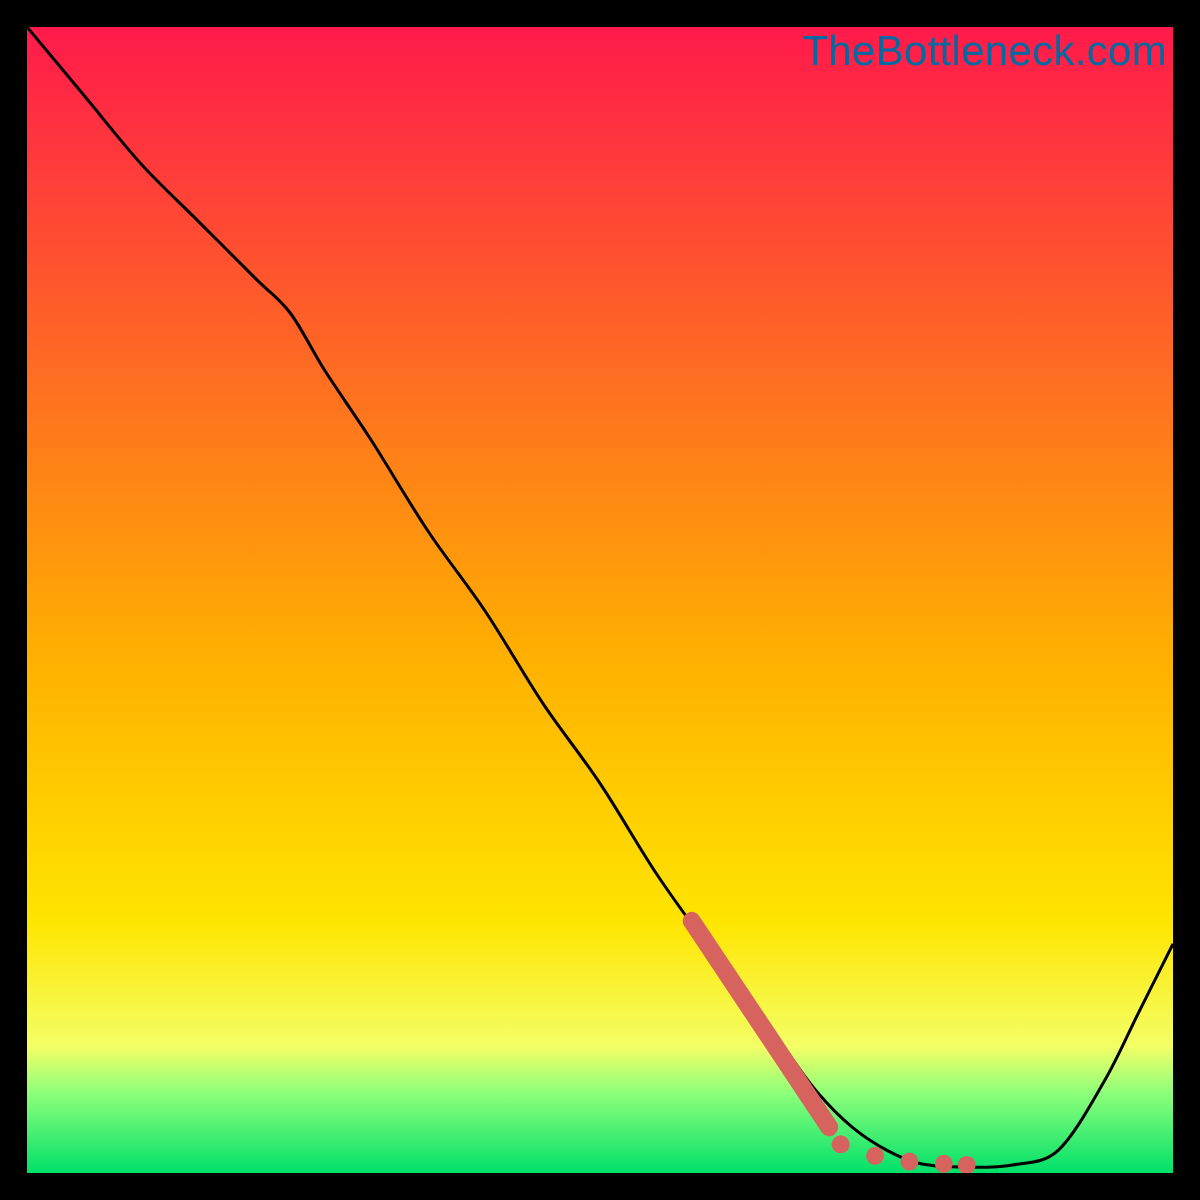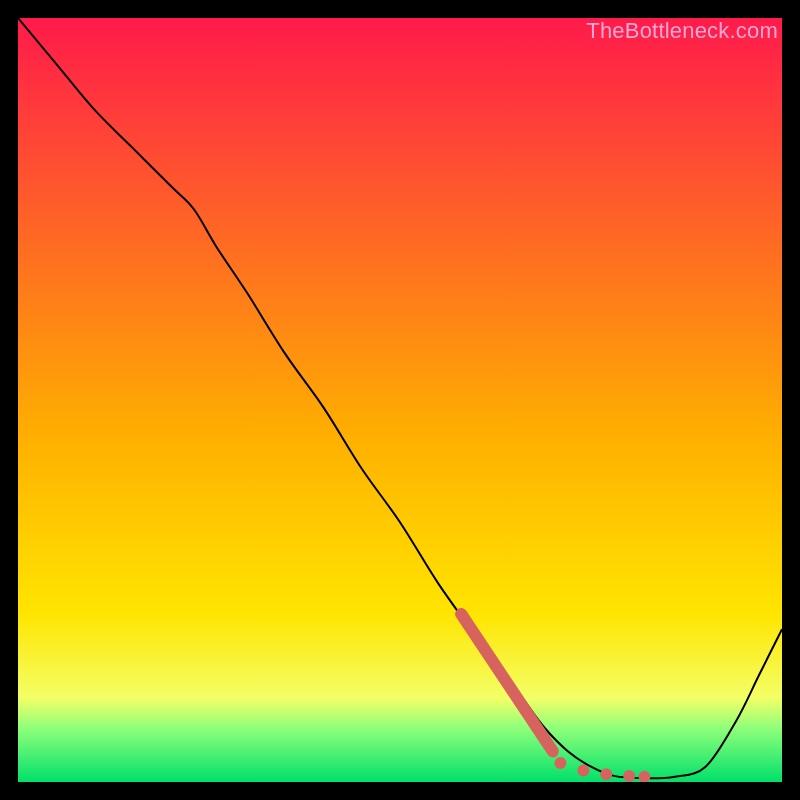--- a/index.html
+++ b/index.html
@@ -23,22 +23,22 @@
     position: absolute;
     left: 0;
     top: 0;
     width: 764px;
     height: 764px;
   }
   .watermark {
     position: absolute;
     top: 0px;
     right: 4px;
-    color: #f9a8d4;
-    font-size: 22px;
+    color: #0369a1;
+    font-size: 28px;
     font-weight: 500;
     letter-spacing: 0.2px;
     user-select: none;
   }
 </style>
 </head>
 <body>
 
 <div class="frame">
   <svg class="plot-area" viewBox="0 0 764 764" preserveAspectRatio="none">

